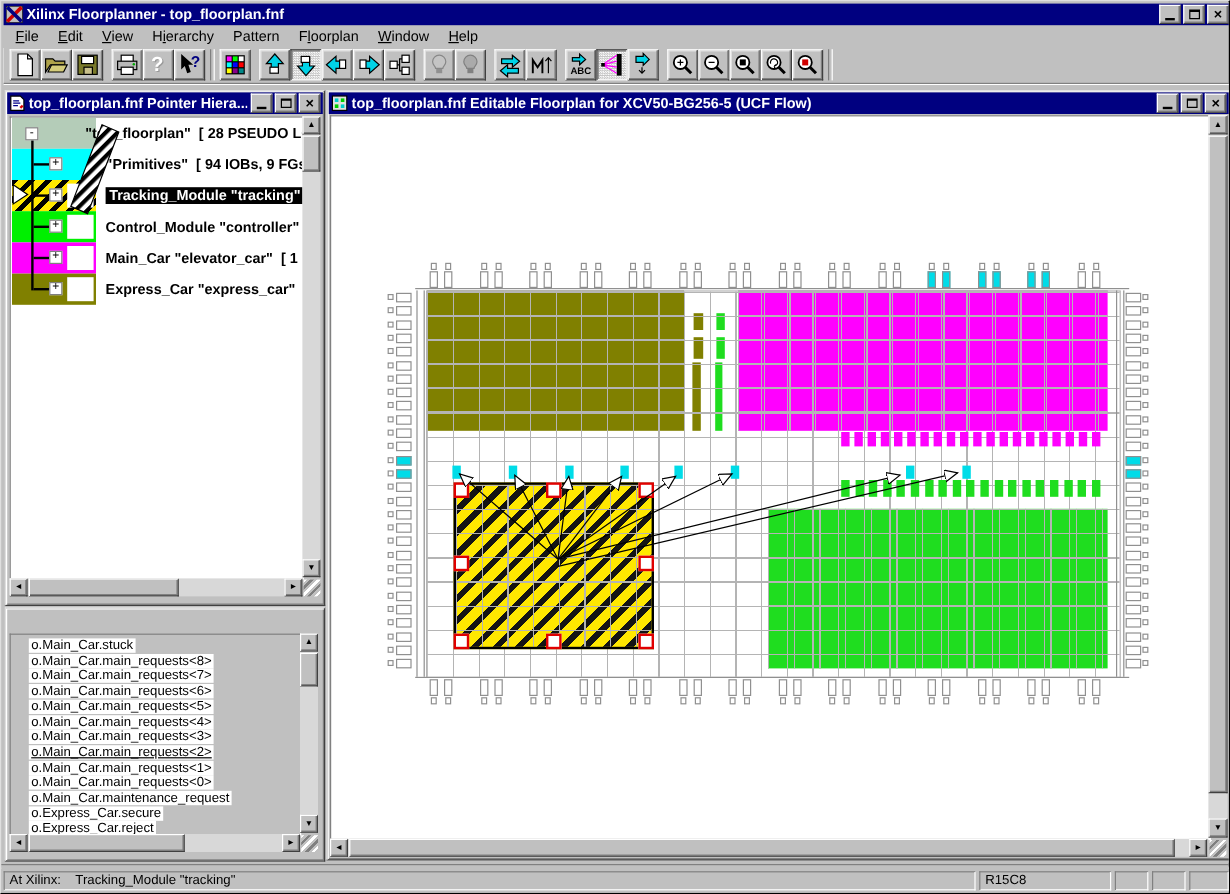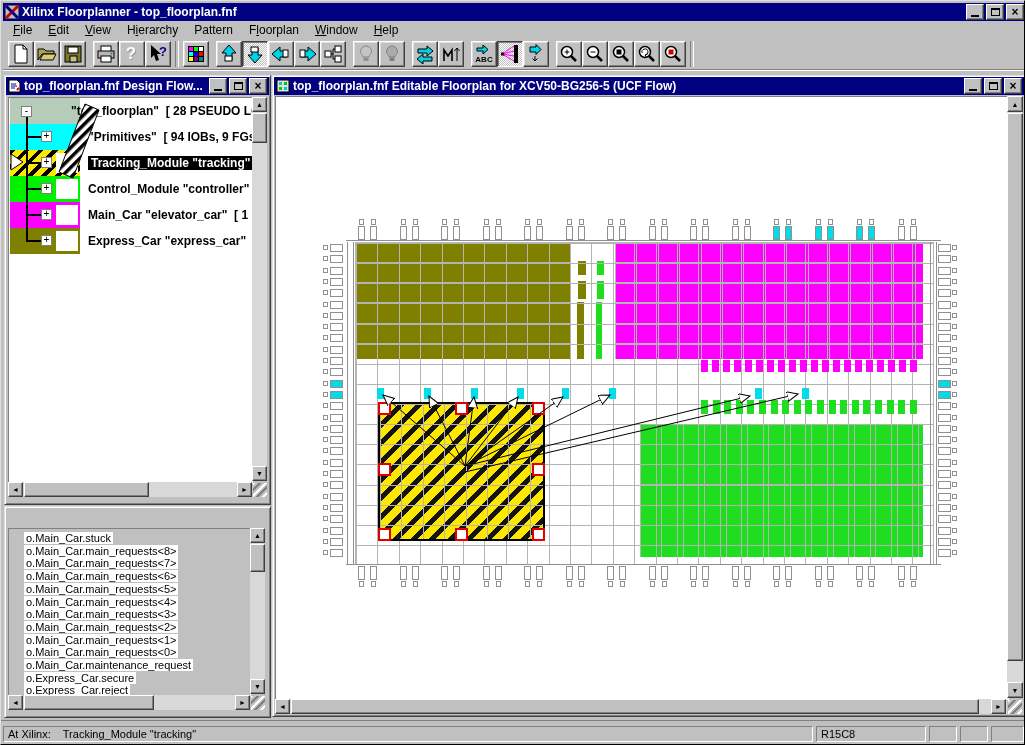--- a/index.html
+++ b/index.html
@@ -262,21 +262,21 @@
 
   <div class="abs" style="left:2px;top:70px;width:1021px;height:648px;background:#c0c0c0;"></div>
 
   <div class="abs raised" style="left:3px;top:74px;width:265px;height:428px;">
     <div class="titlebar" style="height:18px;margin:1px;">
       <svg width="13" height="14" viewBox="0 0 13 14">
           <path d="M1 1 h8 l3 3 v9 H1 z" fill="#fff" stroke="#000"></path>
           <path d="M3 5 h5 M3 7 h6 M3 9 h4" stroke="#008" stroke-width="1"></path>
           <path d="M9 11 l2-2" stroke="#d00" stroke-width="2"></path>
         </svg>
-      <span style="overflow:hidden;white-space:nowrap;">top_floorplan.fnf Design Flow...</span>
+      <span style="overflow:hidden;white-space:nowrap;">top_floorplan.fnf Pointer Hiera...</span>
       <span style="margin-left:auto;display:flex;gap:2px;">
         <span class="tbbtn g-min"></span>
         <span class="tbbtn g-max"></span>
         <span class="tbbtn g-close"></span>
       </span>
     </div>
 
     <div class="abs sunken" style="left:3px;top:21px;width:243px;height:384px;background:#fff;overflow:hidden;">
 
       <div class="abs" style="left:1px;top:0px;width:70px;height:26px;background:#b4ccb8;"></div>
@@ -343,21 +343,21 @@
 
   <div class="abs raised" style="left:3px;top:505px;width:265px;height:210px;">
     <div class="abs sunken" style="left:3px;top:21px;width:241px;height:166px;background:#c0c0c0;overflow:hidden;">
       <div class="netitem" style="left:15px;top:3px;">o.Main_Car.stuck</div>
       <div class="netitem" style="left:15px;top:15.7px;">o.Main_Car.main_requests&lt;8&gt;</div>
       <div class="netitem" style="left:15px;top:28.4px;">o.Main_Car.main_requests&lt;7&gt;</div>
       <div class="netitem" style="left:15px;top:41.1px;">o.Main_Car.main_requests&lt;6&gt;</div>
       <div class="netitem" style="left:15px;top:53.8px;">o.Main_Car.main_requests&lt;5&gt;</div>
       <div class="netitem" style="left:15px;top:66.5px;">o.Main_Car.main_requests&lt;4&gt;</div>
       <div class="netitem" style="left:15px;top:79.2px;">o.Main_Car.main_requests&lt;3&gt;</div>
-      <div class="netitem" style="left:15px;top:91.9px;">o.Main_Car.main_requests&lt;2&gt;</div>
+      <div class="netitem" style="left:15px;top:91.9px;text-decoration:underline;">o.Main_Car.main_requests&lt;2&gt;</div>
       <div class="netitem" style="left:15px;top:104.6px;">o.Main_Car.main_requests&lt;1&gt;</div>
       <div class="netitem" style="left:15px;top:117.3px;">o.Main_Car.main_requests&lt;0&gt;</div>
       <div class="netitem" style="left:15px;top:130px;">o.Main_Car.maintenance_request</div>
       <div class="netitem" style="left:15px;top:142.7px;">o.Express_Car.secure</div>
       <div class="netitem" style="left:15px;top:155.4px;">o.Express_Car.reject</div>
     </div>
     <div class="abs sbtrack" style="left:245px;top:21px;width:15px;height:166px;">
       <div class="abs sbb ar-u" style="left:0;top:0;width:15px;height:15px;"></div>
       <div class="abs thumb" style="left:0;top:16px;width:15px;height:28px;"></div>
       <div class="abs sbb ar-d" style="left:0;top:151px;width:15px;height:15px;"></div>

